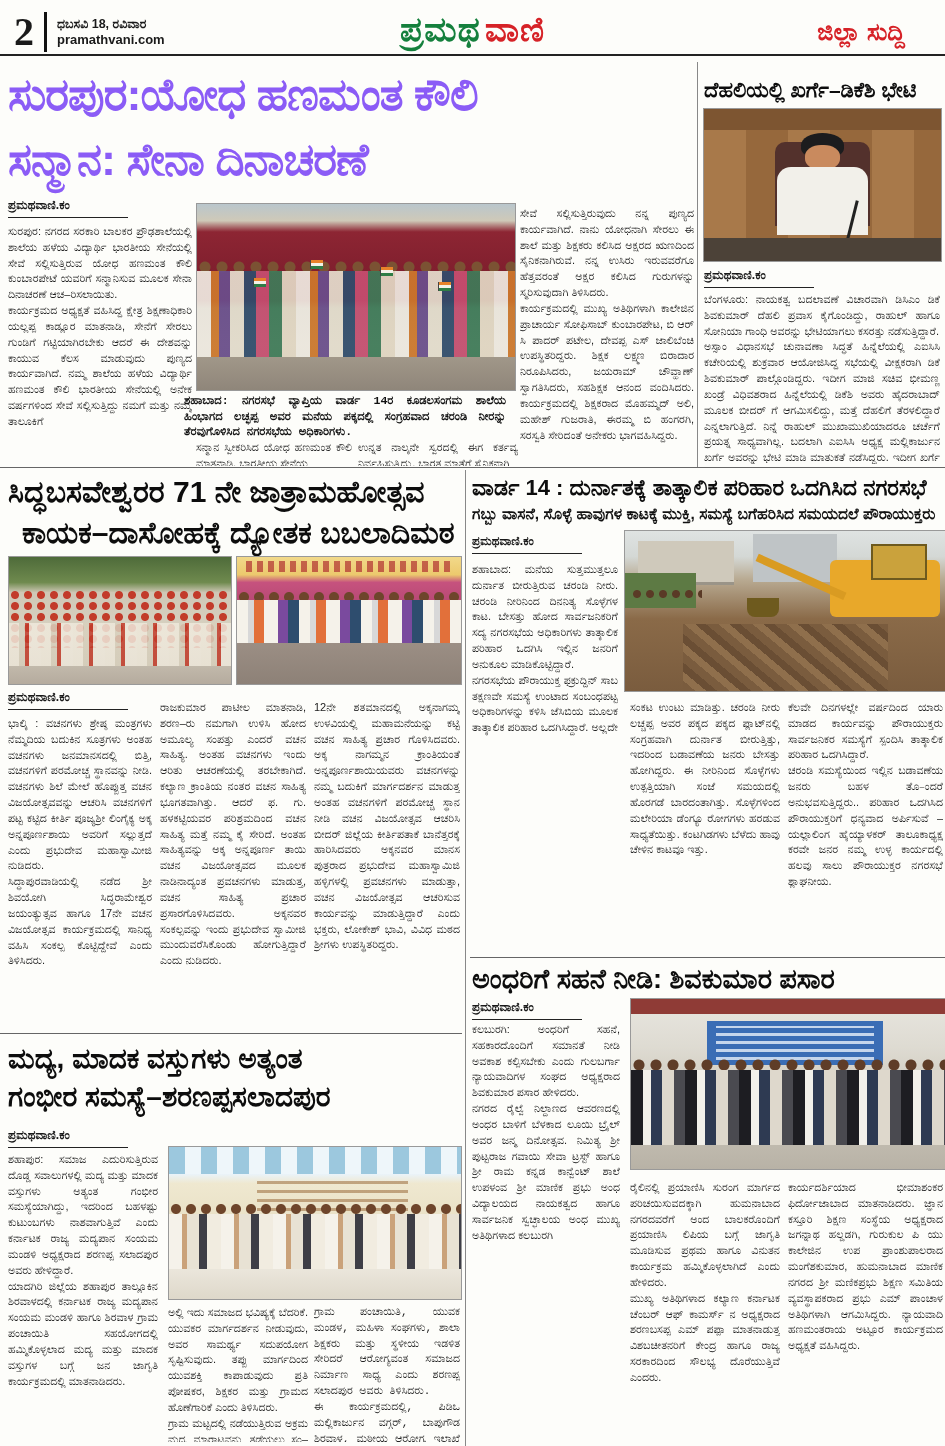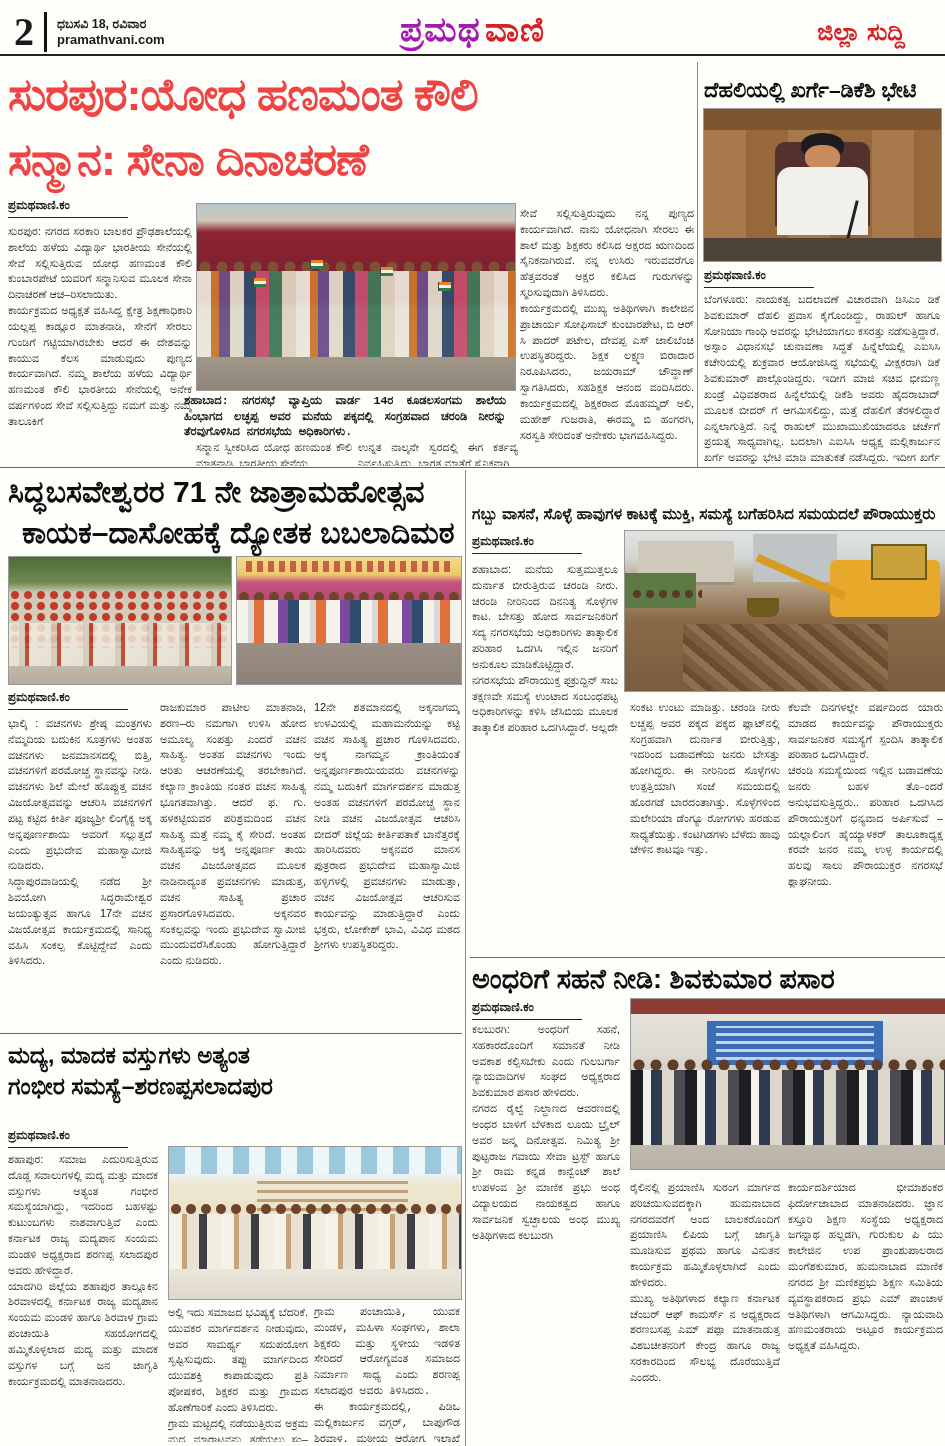--- a/index.html
+++ b/index.html
@@ -5,29 +5,29 @@
   html,body{margin:0;padding:0;background:#d9d9d9;}
   #page{position:relative;width:945px;height:1446px;background:#fdfdfa;margin:0 auto;
         font-family:"Liberation Sans",sans-serif;color:#1a1a1a;overflow:hidden;}
   .abs{position:absolute;}
   
   .pageno{font-family:"Liberation Serif",serif;font-size:40px;font-weight:bold;line-height:1;}
   .hdr-bar{width:3px;background:#111;}
   .hdr-date{font-size:12.5px;font-weight:bold;}
   .hdr-site{font-size:13px;font-weight:bold;}
   .masthead{font-size:34px;font-weight:bold;letter-spacing:1px;}
-  .mast-blue{color:#a21caf;}
+  .mast-blue{color:#15803d;}
   .mast-red{color:#d62227;}
   .section-label{font-size:24px;font-weight:bold;color:#d62227;}
   
   .hline{background:#222;height:2px;}
   .hline-thin{background:#666;height:1px;}
   .vline{background:#888;width:1px;}
   
-  .headline-xl{font-size:45px;font-weight:bold;line-height:1.45;letter-spacing:-1px;color:#ef4444;}
+  .headline-xl{font-size:45px;font-weight:bold;line-height:1.45;letter-spacing:-1px;color:#8b5cf6;}
   .headline-lg{font-size:30px;font-weight:bold;line-height:1.35;color:#0d0d0d;}
   .headline-md{font-size:21px;font-weight:bold;line-height:1.3;color:#0d0d0d;}
   .subhead{font-size:15.5px;font-weight:bold;line-height:1.3;color:#111;}
   .byline{font-size:12px;font-weight:bold;padding-bottom:5px;border-bottom:1.5px solid #222;}
   .col{font-size:11px;line-height:1.44;text-align:justify;overflow:hidden;white-space:pre-line;color:#222;}
   .caption{font-size:11.5px;font-weight:bold;line-height:1.35;text-align:justify;overflow:hidden;color:#111;}
   
   .photo{overflow:hidden;border:1px solid #999;}
   .ph-a{background:linear-gradient(180deg,#b9c6cc 0%,#cfc9b8 9%,#8d2533 15%,#771b2a 52%,#8a8276 56%,#a79d8e 76%,#8f867a 100%);}
   .ph-a .crowd{position:absolute;left:0;right:0;top:36%;height:46%;
@@ -162,20 +162,21 @@
     <div class="people"></div>
   </div>
   <div class="abs byline" style="left:8px;top:690px;width:120px;">ಪ್ರಮಥವಾಣಿ.ಕಂ</div>
   <div class="abs col" style="left:8px;top:716px;width:144px;height:314px;">ಭಾಲ್ಕಿ : ವಚನಗಳು ಶ್ರೇಷ್ಠ ಮಂತ್ರಗಳು ನೆಮ್ಮದಿಯ ಬದುಕಿನ ಸೂತ್ರಗಳು ಅಂತಹ ವಚನಗಳು ಜನಮಾನಸದಲ್ಲಿ ಬಿತ್ತಿ, ವಚನಗಳಿಗೆ ಪರಮೋಚ್ಚ ಸ್ಥಾನವನ್ನು ನೀಡಿ. ವಚನಗಳು ಶಿಲೆ ಮೇಲೆ ಹೊಪ್ಪುತ್ತ ವಚನ ವಿಜಯೋತ್ಸವವನ್ನು ಆಚರಿಸಿ ವಚನಗಳಿಗೆ ಪಟ್ಟ ಕಟ್ಟಿದ ಕೀರ್ತಿ ಪೂಜ್ಯಶ್ರೀ ಲಿಂಗೈಕ್ಯ ಅಕ್ಕ ಅನ್ನಪೂರ್ಣಶಾಯಿ ಅವರಿಗೆ ಸಲ್ಲುತ್ತದೆ ಎಂದು ಪ್ರಭುದೇವ ಮಹಾಸ್ವಾಮೀಜಿ ನುಡಿದರು.
 ಸಿದ್ಧಾಪುರವಾಡಿಯಲ್ಲಿ ನಡೆದ ಶ್ರೀ ಶಿವಯೋಗಿ ಸಿದ್ಧರಾಮೇಶ್ವರ ಜಯಂತ್ಯುತ್ಸವ ಹಾಗೂ 17ನೇ ವಚನ ವಿಜಯೋತ್ಸವ ಕಾರ್ಯಕ್ರಮದಲ್ಲಿ ಸಾನಿಧ್ಯ ವಹಿಸಿ ಸಂಕಲ್ಪ ಕೊಟ್ಟಿದ್ದೇವೆ ಎಂದು ತಿಳಿಸಿದರು.</div>
   <div class="abs col" style="left:160px;top:700px;width:146px;height:330px;">ರಾಜಕುಮಾರ ಪಾಟೀಲ ಮಾತನಾಡಿ, ಶರಣ–ರು ನಮಗಾಗಿ ಉಳಿಸಿ ಹೋದ ಅಮೂಲ್ಯ ಸಂಪತ್ತು ಎಂದರೆ ವಚನ ಸಾಹಿತ್ಯ. ಅಂತಹ ವಚನಗಳು ಇಂದು ಆರಿತು ಆಚರಣೆಯಲ್ಲಿ ತರಬೇಕಾಗಿದೆ. ಕಲ್ಯಾಣ ಕ್ರಾಂತಿಯ ನಂತರ ವಚನ ಸಾಹಿತ್ಯ ಭೂಗತವಾಗಿತ್ತು. ಆದರೆ ಫ. ಗು. ಹಳಕಟ್ಟಿಯವರ ಪರಿಶ್ರಮದಿಂದ ವಚನ ಸಾಹಿತ್ಯ ಮತ್ತೆ ನಮ್ಮ ಕೈ ಸೇರಿದೆ. ಅಂತಹ ಸಾಹಿತ್ಯವನ್ನು ಅಕ್ಕ ಅನ್ನಪೂರ್ಣ ತಾಯಿ ವಚನ ವಿಜಯೋತ್ಸವದ ಮೂಲಕ ನಾಡಿನಾದ್ಯಂತ ಪ್ರವಚನಗಳು ಮಾಡುತ್ತ, ವಚನ ಸಾಹಿತ್ಯ ಪ್ರಚಾರ ಪ್ರಸಾರಗೊಳಿಸಿದವರು. ಅಕ್ಕನವರ ಸಂಕಲ್ಪವನ್ನು ಇಂದು ಪ್ರಭುದೇವ ಸ್ವಾಮೀಜಿ ಮುಂದುವರೆಸಿಕೊಂಡು ಹೋಗುತ್ತಿದ್ದಾರೆ ಎಂದು ನುಡಿದರು.</div>
   <div class="abs col" style="left:314px;top:700px;width:146px;height:330px;">12ನೇ ಶತಮಾನದಲ್ಲಿ ಅಕ್ಕನಾಗಮ್ಮ ಉಳವಿಯಲ್ಲಿ ಮಹಾಮನೆಯನ್ನು ಕಟ್ಟಿ ವಚನ ಸಾಹಿತ್ಯ ಪ್ರಚಾರ ಗೊಳಿಸಿದವರು. ಅಕ್ಕ ನಾಗಮ್ಮನ ಕ್ರಾಂತಿಯಂತೆ ಅನ್ನಪೂರ್ಣಶಾಯಿಯವರು ವಚನಗಳನ್ನು ನಮ್ಮ ಬದುಕಿಗೆ ಮಾರ್ಗದರ್ಶನ ಮಾಡುತ್ತ ಅಂತಹ ವಚನಗಳಿಗೆ ಪರಮೋಚ್ಚ ಸ್ಥಾನ ನೀಡಿ ವಚನ ವಿಜಯೋತ್ಸವ ಆಚರಿಸಿ ಬೀದರ್ ಜಿಲ್ಲೆಯ ಕೀರ್ತಿಪತಾಕೆ ಬಾನೆತ್ತರಕ್ಕೆ ಹಾರಿಸಿದವರು ಅಕ್ಕನವರ ಮಾನಸ ಪುತ್ರರಾದ ಪ್ರಭುದೇವ ಮಹಾಸ್ವಾಮಿಜಿ ಹಳ್ಳಿಗಳಲ್ಲಿ ಪ್ರವಚನಗಳು ಮಾಡುತ್ತಾ, ವಚನ ವಿಜಯೋತ್ಸವ ಆಚರಿಸುವ ಕಾರ್ಯವನ್ನು ಮಾಡುತ್ತಿದ್ದಾರೆ ಎಂದು ಭಕ್ತರು, ಲೋಕೇಶ್ ಭಾವಿ, ವಿವಿಧ ಮಠದ ಶ್ರೀಗಳು ಉಪಸ್ಥಿತರಿದ್ದರು.</div>
 
   <div class="abs vline" style="left:465px;top:470px;height:976px;"></div>
 
+  <div class="abs headline-md" style="left:472px;top:474px;width:470px;font-size:22px;">ವಾರ್ಡ 14 : ದುರ್ನಾತಕ್ಕೆ ತಾತ್ಕಾಲಿಕ ಪರಿಹಾರ ಒದಗಿಸಿದ ನಗರಸಭೆ</div>
   <div class="abs subhead" style="left:472px;top:504px;width:470px;">ಗಬ್ಬು ವಾಸನೆ, ಸೊಳ್ಳೆ ಹಾವುಗಳ ಕಾಟಕ್ಕೆ ಮುಕ್ತಿ,  ಸಮಸ್ಯೆ ಬಗೆಹರಿಸಿದ ಸಮಯದಲೆ ಪೌರಾಯುಕ್ತರು</div>
   <div class="abs byline" style="left:472px;top:534px;width:110px;">ಪ್ರಮಥವಾಣಿ.ಕಂ</div>
   <div class="abs photo ph-e" style="left:624px;top:530px;width:321px;height:160px;">
     <div class="bldg1"></div>
     <div class="bldg2"></div>
     <div class="green"></div>
     <div class="heads"></div>
     <div class="dirt"></div>
     <div class="jcb"></div>
     <div class="cab"></div>
@@ -184,21 +185,21 @@
   </div>
   <div class="abs col" style="left:472px;top:562px;width:146px;height:392px;">ಶಹಾಬಾದ: ಮನೆಯ ಸುತ್ತಮುತ್ತಲೂ ದುರ್ನಾತ ಬೀರುತ್ತಿರುವ ಚರಂಡಿ ನೀರು. ಚರಂಡಿ ನೀರಿನಿಂದ ದಿನನಿತ್ಯ ಸೊಳ್ಳೆಗಳ ಕಾಟ. ಬೇಸತ್ತು ಹೋದ ಸಾರ್ವಜನಿಕರಿಗೆ ಸದ್ಯ ನಗರಸಭೆಯ ಅಧಿಕಾರಿಗಳು ತಾತ್ಕಾಲಿಕ ಪರಿಹಾರ ಒದಗಿಸಿ ಇಲ್ಲಿನ ಜನರಿಗೆ ಅನುಕೂಲ ಮಾಡಿಕೊಟ್ಟಿದ್ದಾರೆ.
 ನಗರಸಭೆಯ ಪೌರಾಯುಕ್ತ ಫಕ್ರುದ್ದಿನ್ ಸಾಬ ತಕ್ಷಣವೇ ಸಮಸ್ಯೆ ಉಂಟಾದ ಸಂಬಂಧಪಟ್ಟ ಅಧಿಕಾರಿಗಳನ್ನು ಕಳಿಸಿ ಜೆಸಿಬಿಯ ಮೂಲಕ ತಾತ್ಕಾಲಿಕ ಪರಿಹಾರ ಒದಗಿಸಿದ್ದಾರೆ. ಅಲ್ಲದೇ</div>
   <div class="abs col" style="left:788px;top:700px;width:155px;height:254px;">ಕೆಲವೇ ದಿನಗಳಲ್ಲೇ ವರ್ಷದಿಂದ ಯಾರು ಮಾಡದ ಕಾರ್ಯವನ್ನು ಪೌರಾಯುಕ್ತರು ಸಾರ್ವಜನಿಕರ ಸಮಸ್ಯೆಗೆ ಸ್ಪಂದಿಸಿ ತಾತ್ಕಾಲಿಕ ಪರಿಹಾರ ಒದಗಿಸಿದ್ದಾರೆ.
 ಚರಂಡಿ ಸಮಸ್ಯೆಯಿಂದ ಇಲ್ಲಿನ ಬಡಾವಣೆಯ ಜನರು ಬಹಳ ತೊ–ಂದರೆ ಅನುಭವಸುತ್ತಿದ್ದರು.. ಪರಿಹಾರ ಒದಗಿಸಿದ ಪೌರಾಯುಕ್ತರಿಗೆ ಧನ್ಯವಾದ ಅರ್ಪಿಸುವೆ – ಯಲ್ಲಾಲಿಂಗ ಹೈಯ್ಯಾಳಕರ್ ತಾಲೂಕಾಧ್ಯಕ್ಷ ಕರವೇ ಜನರ ನಮ್ಮ ಉಳ್ಳ ಕಾರ್ಯದಲ್ಲಿ ಹಲವು ಸಾಲು ಪೌರಾಯುಕ್ತರ ನಗರಸಭೆ ಶ್ಲಾಘನೀಯ.</div>
   <div class="abs col" style="left:630px;top:700px;width:150px;height:254px;">ಸಂಕಟ ಉಂಟು ಮಾಡಿತ್ತು. ಚರಂಡಿ ನೀರು ಲಚ್ಚಪ್ಪ ಅವರ ಪಕ್ಕದ ಪಕ್ಕದ ಪ್ಲಾಟ್‌ನಲ್ಲಿ ಸಂಗ್ರಹವಾಗಿ ದುರ್ನಾತ ಬೀರುತ್ತಿತ್ತು, ಇದರಿಂದ ಬಡಾವಣೆಯ ಜನರು ಬೇಸತ್ತು ಹೋಗಿದ್ದರು. ಈ ನೀರಿನಿಂದ ಸೊಳ್ಳೆಗಳು ಉತ್ಪತ್ತಿಯಾಗಿ ಸಂಜೆ ಸಮಯದಲ್ಲಿ ಹೊರಗಡೆ ಬಾರದಂತಾಗಿತ್ತು. ಸೊಳ್ಳೆಗಳಿಂದ ಮಲೇರಿಯಾ ಡೆಂಗ್ಯೂ ರೋಗಗಳು ಹರಡುವ ಸಾಧ್ಯತೆಯಿತ್ತು. ಕಂಟಗಿಡಗಳು ಬೆಳೆದು ಹಾವು ಚೇಳಿನ ಕಾಟವೂ ಇತ್ತು.</div>
 
   <div class="abs hline-thin" style="left:470px;top:957px;width:475px;"></div>
   <div class="abs hline-thin" style="left:0;top:1033px;width:462px;"></div>
 
-  <div class="abs headline-lg" style="left:8px;top:1040px;width:452px;font-size:23px;">
+  <div class="abs headline-lg" style="left:8px;top:1040px;width:452px;font-size:28px;">
     <div>ಮದ್ಯ, ಮಾದಕ ವಸ್ತುಗಳು ಅತ್ಯಂತ</div>
     <div>ಗಂಭೀರ ಸಮಸ್ಯೆ–ಶರಣಪ್ಪಸಲಾದಪುರ</div>
   </div>
   <div class="abs byline" style="left:8px;top:1128px;width:120px;">ಪ್ರಮಥವಾಣಿ.ಕಂ</div>
   <div class="abs photo ph-f" style="left:168px;top:1146px;width:292px;height:152px;">
     <div class="shade"></div>
     <div class="bannerlines"></div>
     <div class="heads"></div>
     <div class="people"></div>
   </div>

